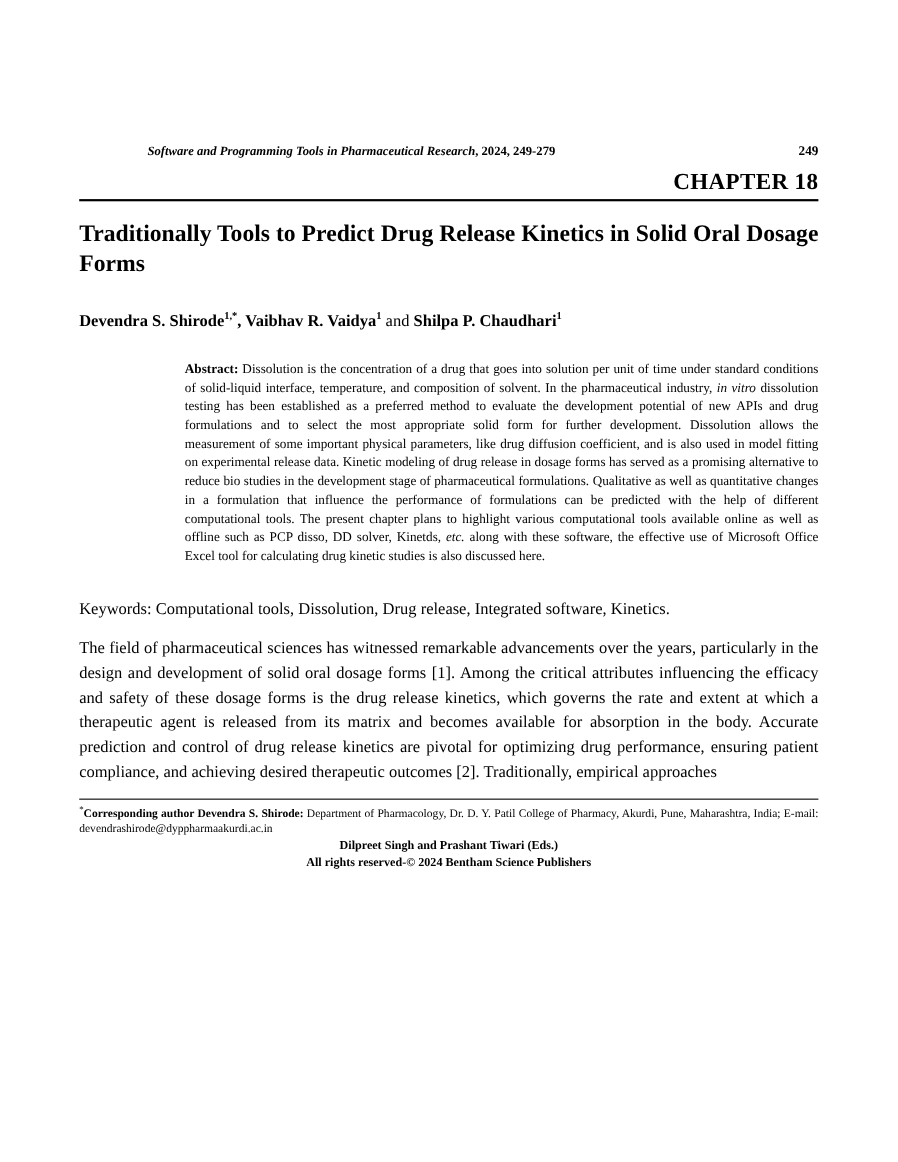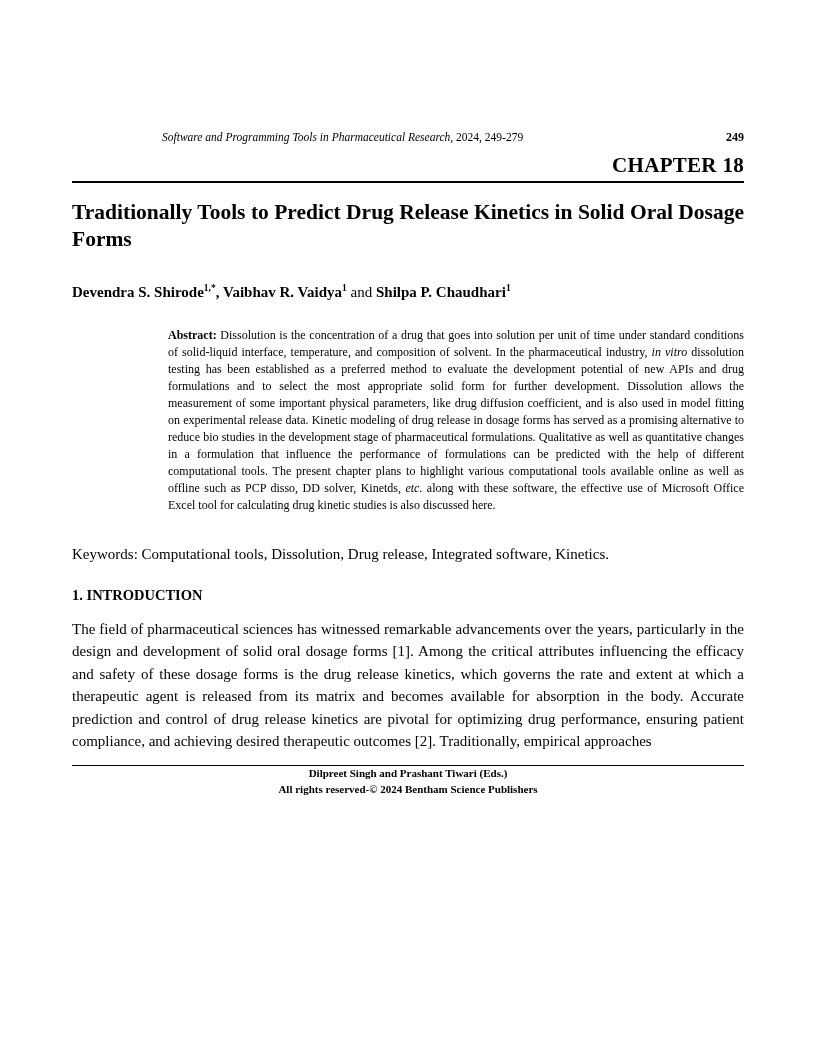--- a/index.html
+++ b/index.html
@@ -25,22 +25,21 @@
   }
   .running-head {
     display: flex;
     justify-content: space-between;
     align-items: baseline;
     font-size: 11.5px;
     padding-left: 62px;
   }
   .running-head .rh-title {
     font-style: italic;
-    font-weight: normal;
-    margin-left: 28px;
+    font-weight: bold;
   }
   .running-head .rh-title .rh-plain {
     font-style: normal;
   }
   .running-head .rh-page {
     font-weight: bold;
     font-style: normal;
     font-size: 12px;
   }
   .chapter-band {
@@ -164,25 +163,27 @@
 
 
   <div class="abstract">
     <span class="lbl">Abstract:</span><span> Dissolution is the concentration of a drug that goes into solution per unit of time under standard conditions of solid-liquid interface, temperature, and composition of solvent. In the pharmaceutical industry, <i>in vitro</i> dissolution testing has been established as a preferred method to evaluate the development potential of new APIs and drug formulations and to select the most appropriate solid form for further development. Dissolution allows the measurement of some important physical parameters, like drug diffusion coefficient, and is also used in model fitting on experimental release data. Kinetic modeling of drug release in dosage forms has served as a promising alternative to reduce bio studies in the development stage of pharmaceutical formulations. Qualitative as well as quantitative changes in a formulation that influence the performance of formulations can be predicted with the help of different computational tools. The present chapter plans to highlight various computational tools available online as well as offline such as PCP disso, DD solver, Kinetds, <i>etc.</i> along with these software, the effective use of Microsoft Office Excel tool for calculating drug kinetic studies is also discussed here.</span>
   </div>
 
   <div class="keywords">
     <span class="lbl">Keywords:</span><span> Computational tools, Dissolution, Drug release, Integrated software, Kinetics.</span>
   </div>
 
-  <h2 class="section-heading">1. INTRODUCTION</h2>
 
   <p class="body-par">The field of pharmaceutical sciences has witnessed remarkable advancements over the years, particularly in the design and development of solid oral dosage forms [1]. Among the critical attributes influencing the efficacy and safety of these dosage forms is the drug release kinetics, which governs the rate and extent at which a therapeutic agent is released from its matrix and becomes available for absorption in the body. Accurate prediction and control of drug release kinetics are pivotal for optimizing drug performance, ensuring patient compliance, and achieving desired therapeutic outcomes [2]. Traditionally, empirical approaches</p>
 
   <div class="footnote-rule"></div>
 
+  <div class="footnote">
+    <span class="fn-star">*</span><span class="fn-bold">Corresponding author Devendra S. Shirode:</span><span> Department of Pharmacology, Dr. D. Y. Patil College of Pharmacy, Akurdi, Pune, Maharashtra, India; E-mail: devendrashirode@dyppharmaakurdi.ac.in</span>
+  </div>
 
   <div class="colophon">
     <div>Dilpreet Singh and Prashant Tiwari (Eds.)</div>
     <div>All rights reserved-© 2024 Bentham Science Publishers</div>
   </div>
 
 </div>
 
 </body></html>

